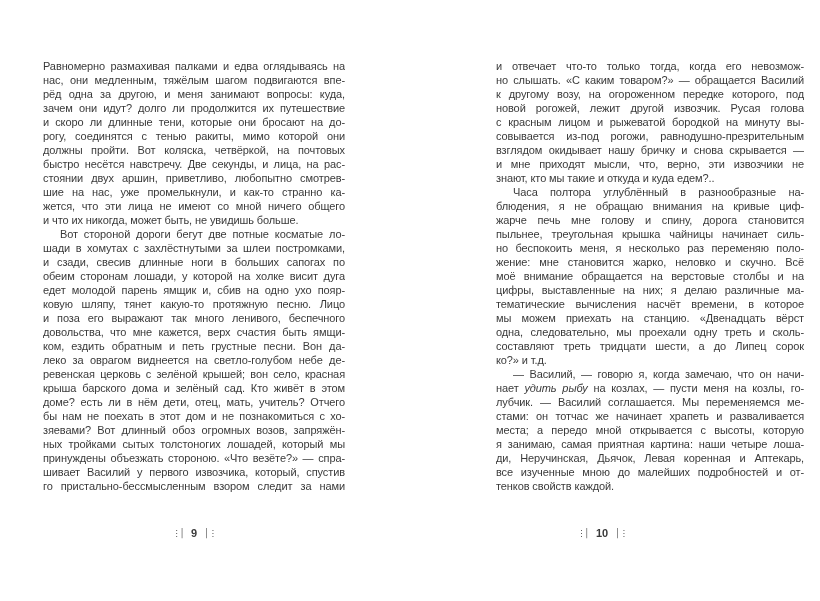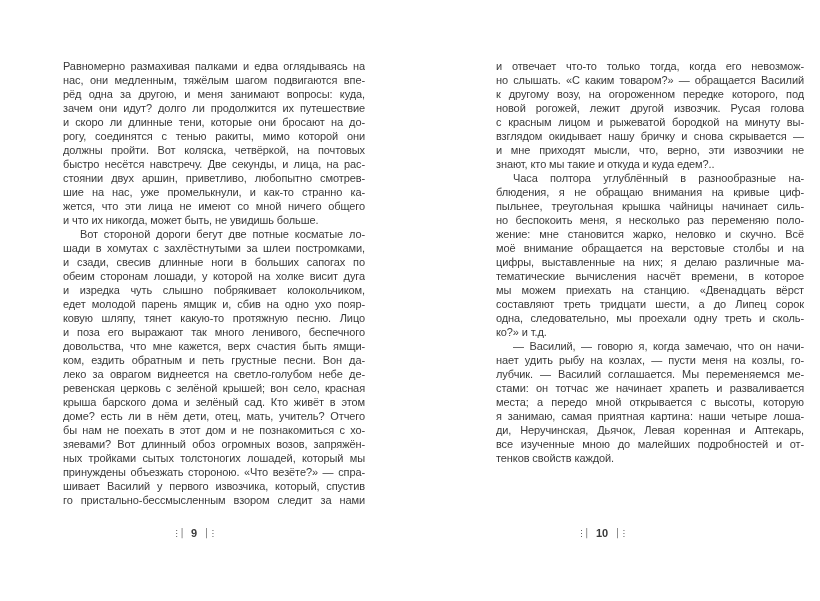--- a/index.html
+++ b/index.html
@@ -15,31 +15,31 @@
     font-family: "Liberation Sans", "DejaVu Sans", sans-serif;
   }
   .page-col {
     position: absolute;
     top: 59px;
     color: #3a3a3a;
     font-size: 11px;
     line-height: 14px;
     letter-spacing: -0.1px;
   }
-  #col-left  { left: 43px;  width: 302px; margin-left: 20px; }
+  #col-left  { left: 43px;  width: 302px; }
   #col-right { left: 496px; width: 308px; }
   .line {
     height: 14px;
     overflow: hidden;
     text-align: justify;
     text-align-last: left;
   }
   .line.jl { text-align-last: justify; }
   .line.indent { text-indent: 17px; }
-  .em { }
+  .em { font-style: italic; }
   .page-footer {
     position: absolute;
     top: 526px;
     height: 14px;
     text-align: center;
     color: #3a3a3a;
     font-size: 11px;
     line-height: 14px;
   }
   #footer-left  { left: 43px;  width: 302px; }
@@ -68,21 +68,20 @@
     <div class="line jl">должны пройти. Вот коляска, четвёркой, на почтовых</div>
     <div class="line jl">быстро несётся навстречу. Две секунды, и лица, на рас-</div>
     <div class="line jl">стоянии двух аршин, приветливо, любопытно смотрев-</div>
     <div class="line jl">шие на нас, уже промелькнули, и как-то странно ка-</div>
     <div class="line jl">жется, что эти лица не имеют со мной ничего общего</div>
     <div class="line">и что их никогда, может быть, не увидишь больше.</div>
     <div class="line jl indent">Вот стороной дороги бегут две потные косматые ло-</div>
     <div class="line jl">шади в хомутах с захлёстнутыми за шлеи постромками,</div>
     <div class="line jl">и сзади, свесив длинные ноги в больших сапогах по</div>
     <div class="line jl">обеим сторонам лошади, у которой на холке висит дуга</div>
-    <div class="line jl">и изредка чуть слышно побрякивает колокольчиком,</div>
     <div class="line jl">едет молодой парень ямщик и, сбив на одно ухо пояр-</div>
     <div class="line jl">ковую шляпу, тянет какую-то протяжную песню. Лицо</div>
     <div class="line jl">и поза его выражают так много ленивого, беспечного</div>
     <div class="line jl">довольства, что мне кажется, верх счастия быть ямщи-</div>
     <div class="line jl">ком, ездить обратным и петь грустные песни. Вон да-</div>
     <div class="line jl">леко за оврагом виднеется на светло-голубом небе де-</div>
     <div class="line jl">ревенская церковь с зелёной крышей; вон село, красная</div>
     <div class="line jl">крыша барского дома и зелёный сад. Кто живёт в этом</div>
     <div class="line jl">доме? есть ли в нём дети, отец, мать, учитель? Отчего</div>
     <div class="line jl">бы нам не поехать в этот дом и не познакомиться с хо-</div>
@@ -92,34 +91,36 @@
     <div class="line jl">шивает Василий у первого извозчика, который, спустив</div>
     <div class="line jl">го пристально-бессмысленным взором следит за нами</div>
   </div>
 
 <div id="col-right" class="page-col">
     <div class="line jl">и отвечает что-то только тогда, когда его невозмож-</div>
     <div class="line jl">но слышать. «С каким товаром?» — обращается Василий</div>
     <div class="line jl">к другому возу, на огороженном передке которого, под</div>
     <div class="line jl">новой рогожей, лежит другой извозчик. Русая голова</div>
     <div class="line jl">с красным лицом и рыжеватой бородкой на минуту вы-</div>
+    <div class="line jl">совывается из-под рогожи, равнодушно-презрительным</div>
     <div class="line jl">взглядом окидывает нашу бричку и снова скрывается —</div>
     <div class="line jl">и мне приходят мысли, что, верно, эти извозчики не</div>
     <div class="line">знают, кто мы такие и откуда и куда едем?..</div>
     <div class="line jl indent">Часа полтора углублённый в разнообразные на-</div>
     <div class="line jl">блюдения, я не обращаю внимания на кривые циф-</div>
+    <div class="line jl">жарче печь мне голову и спину, дорога становится</div>
     <div class="line jl">пыльнее, треугольная крышка чайницы начинает силь-</div>
     <div class="line jl">но беспокоить меня, я несколько раз переменяю поло-</div>
     <div class="line jl">жение: мне становится жарко, неловко и скучно. Всё</div>
     <div class="line jl">моё внимание обращается на верстовые столбы и на</div>
     <div class="line jl">цифры, выставленные на них; я делаю различные ма-</div>
     <div class="line jl">тематические вычисления насчёт времени, в которое</div>
     <div class="line jl">мы можем приехать на станцию. «Двенадцать вёрст</div>
+    <div class="line jl">одна, следовательно, мы проехали одну треть и сколь-</div>
     <div class="line jl">составляют треть тридцати шести, а до Липец сорок</div>
-    <div class="line jl">одна, следовательно, мы проехали одну треть и сколь-</div>
     <div class="line">ко?» и т.д.</div>
     <div class="line jl indent">— Василий, — говорю я, когда замечаю, что он начи-</div>
     <div class="line jl"><span>нает </span><span class="em">удить рыбу</span><span> на козлах, — пусти меня на козлы, го-</span></div>
     <div class="line jl">лубчик. — Василий соглашается. Мы переменяемся ме-</div>
     <div class="line jl">стами: он тотчас же начинает храпеть и разваливается</div>
     <div class="line jl">места; а передо мной открывается с высоты, которую</div>
     <div class="line jl">я занимаю, самая приятная картина: наши четыре лоша-</div>
     <div class="line jl">ди, Неручинская, Дьячок, Левая коренная и Аптекарь,</div>
     <div class="line jl">все изученные мною до малейших подробностей и от-</div>
     <div class="line">тенков свойств каждой.</div>

